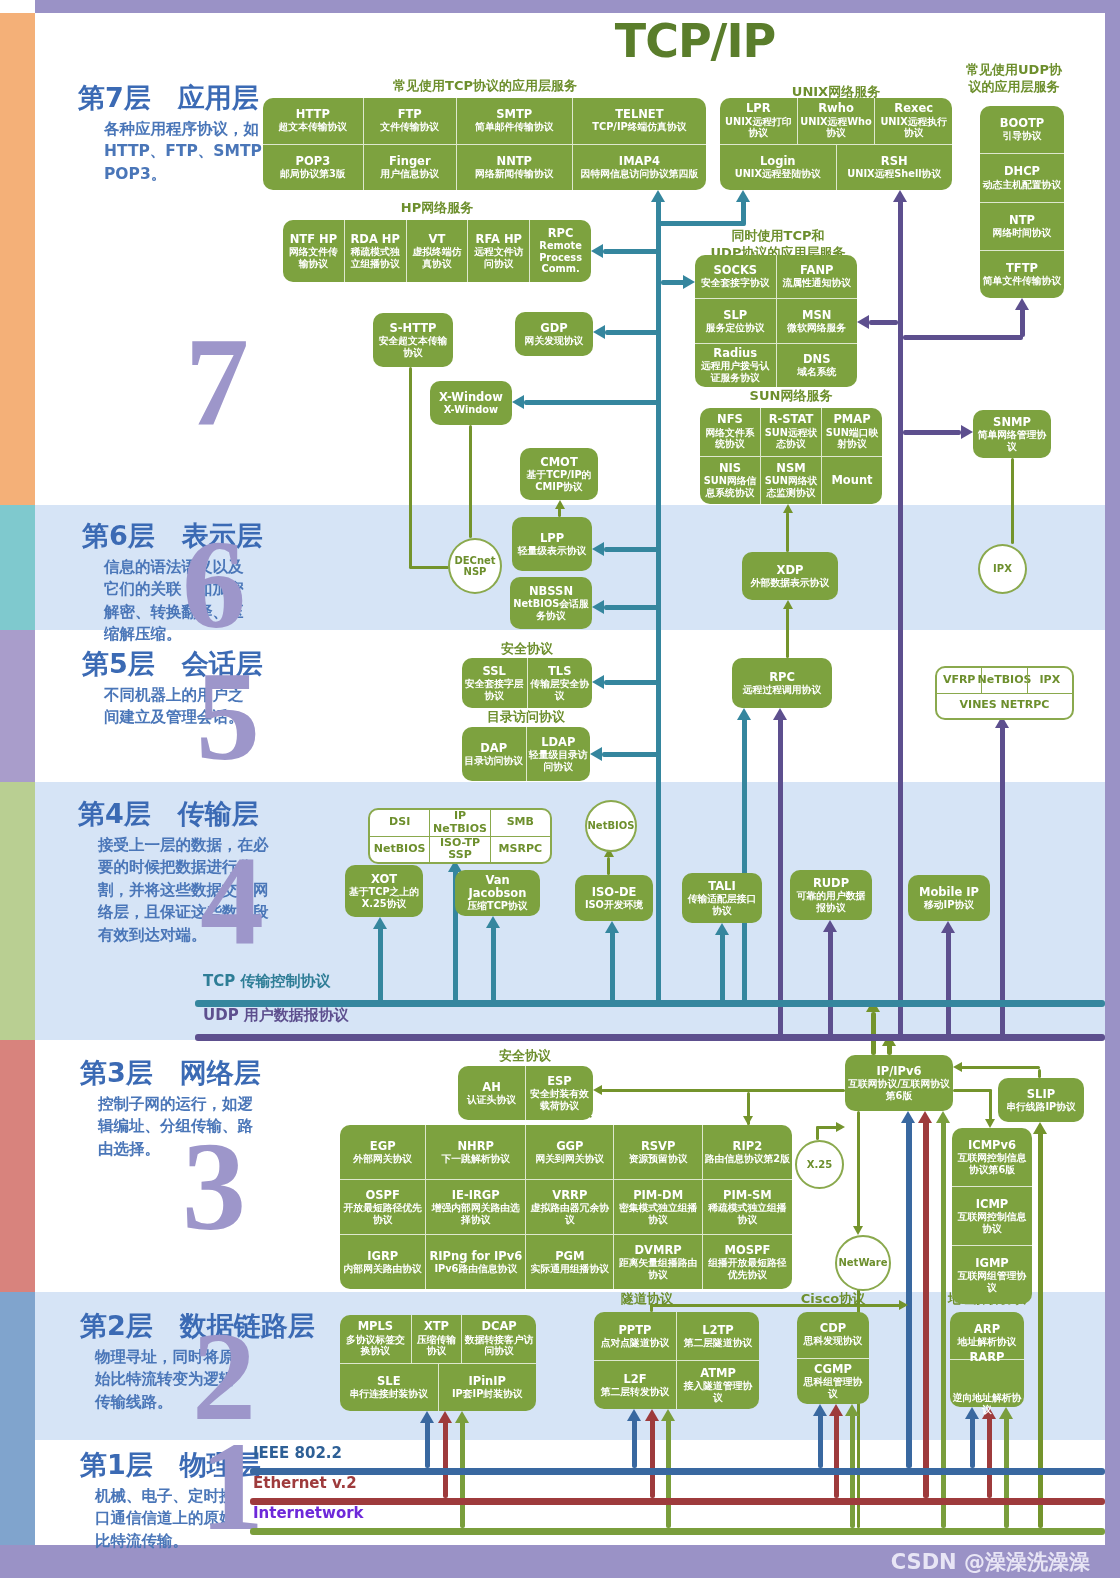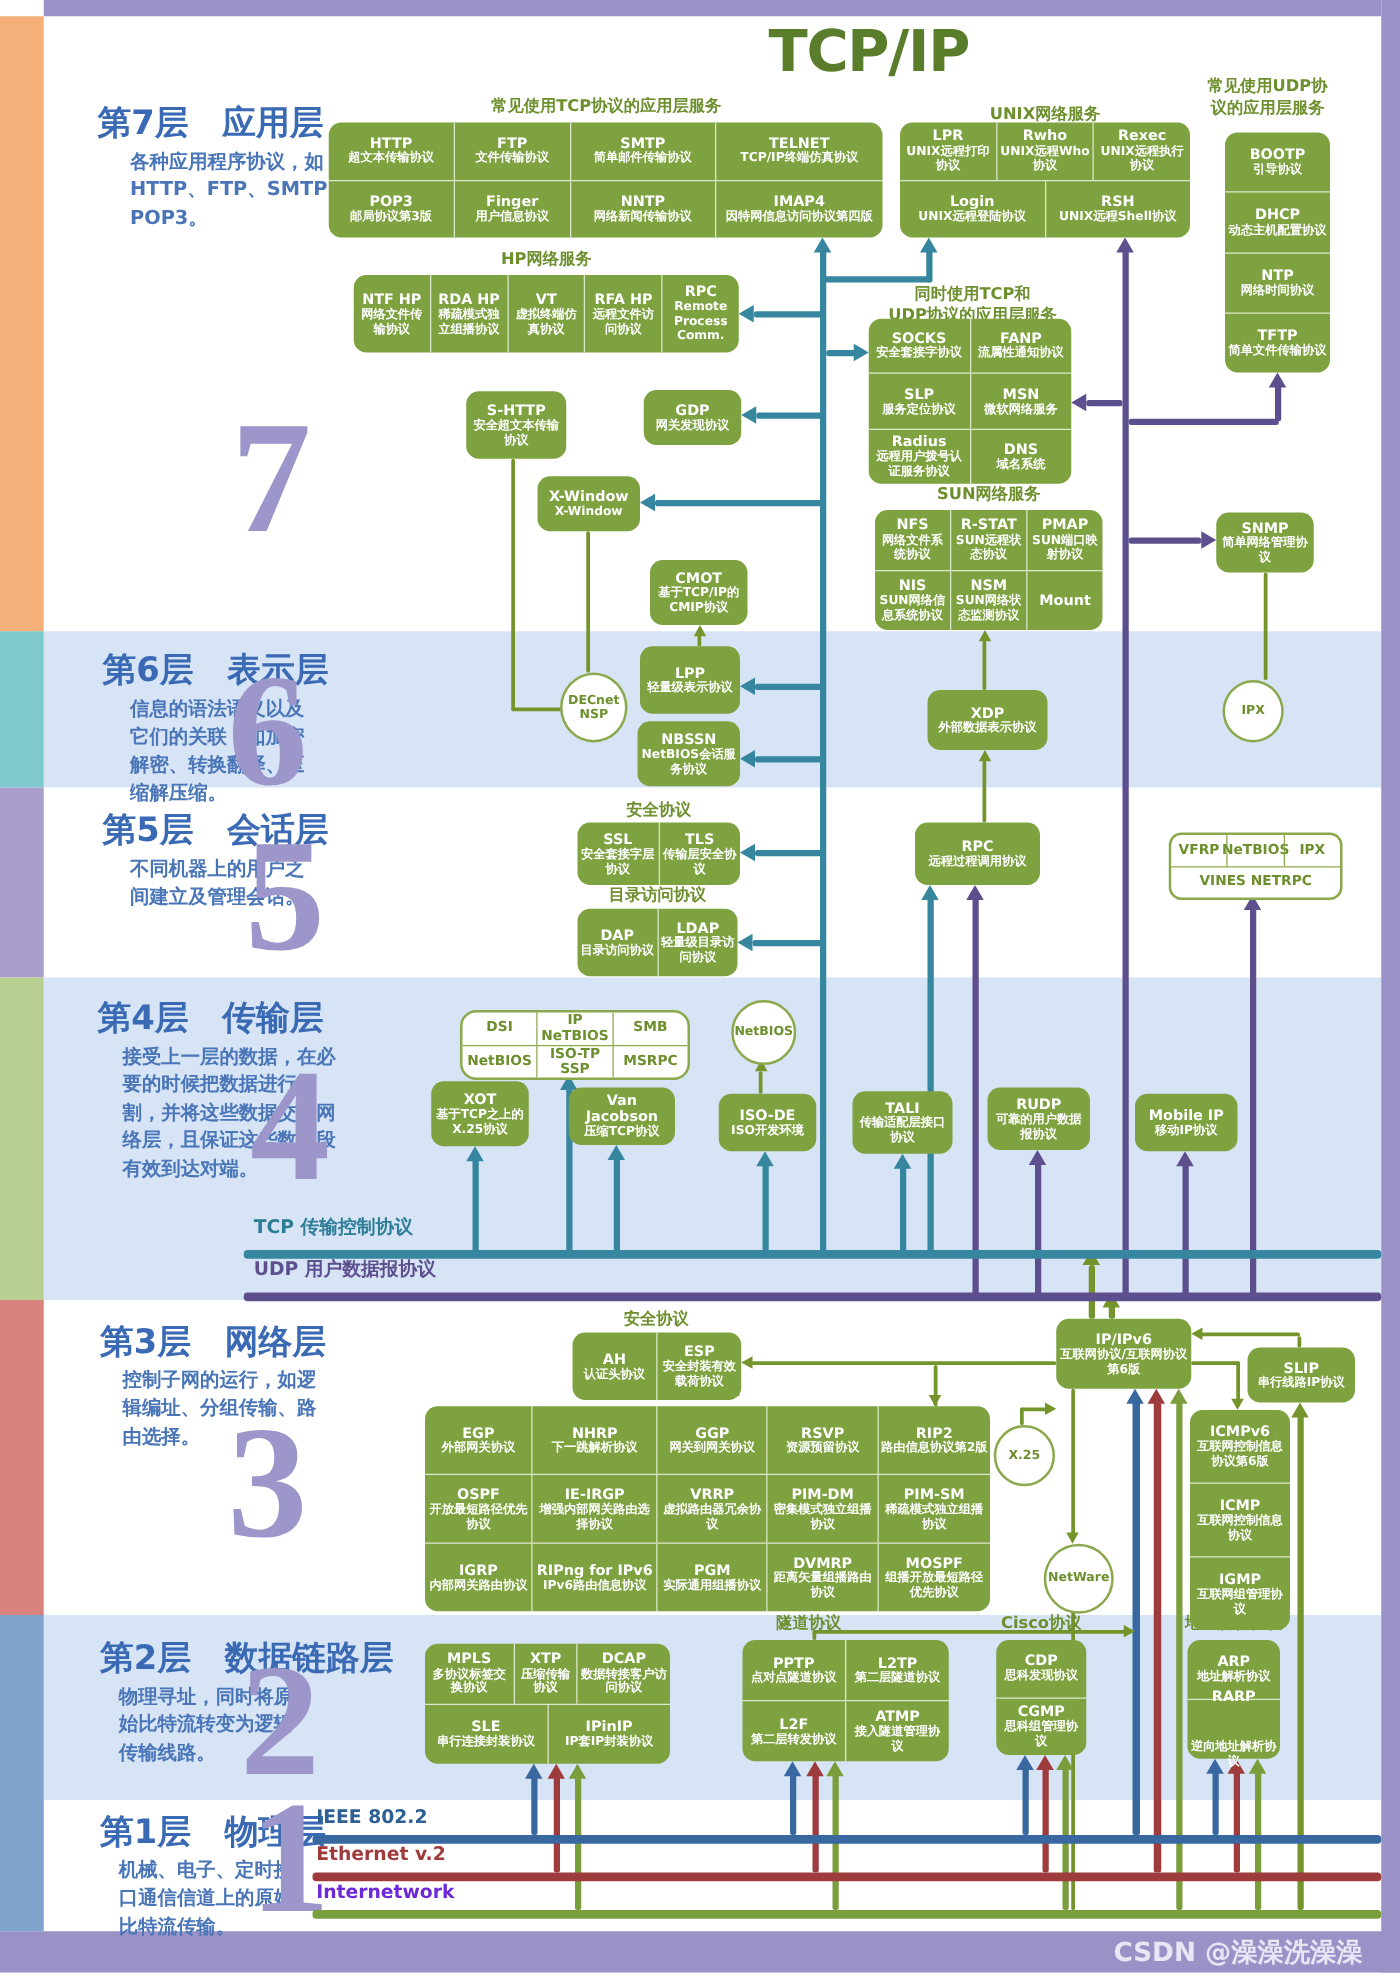--- a/index.html
+++ b/index.html
@@ -531,21 +531,21 @@
           <div class="pcell" style="flex: 1 1 0%;">
             <div class="pname">DAP</div>
             <div class="pdesc">目录访问协议</div>
           </div>
           <div class="pcell" style="flex: 1 1 0%;">
             <div class="pname">LDAP</div>
             <div class="pdesc">轻量级目录访问协议</div>
           </div>
         </div>
       </div>
-      <div class="pbox outline" style="left: 368px; top: 808px; width: 180px; height: 52px; border-radius: 13px;">
+      <div class="pbox outline" style="left: 368px; top: 808px; width: 180px; height: 52px;">
         <div class="prow">
           <div class="pcell" style="flex: 1 1 0%;">
             <div class="pname">DSI</div>
           </div>
           <div class="pcell" style="flex: 1 1 0%;">
             <div class="pname">IP NeTBIOS</div>
           </div>
           <div class="pcell" style="flex: 1 1 0%;">
             <div class="pname">SMB</div>
           </div>

